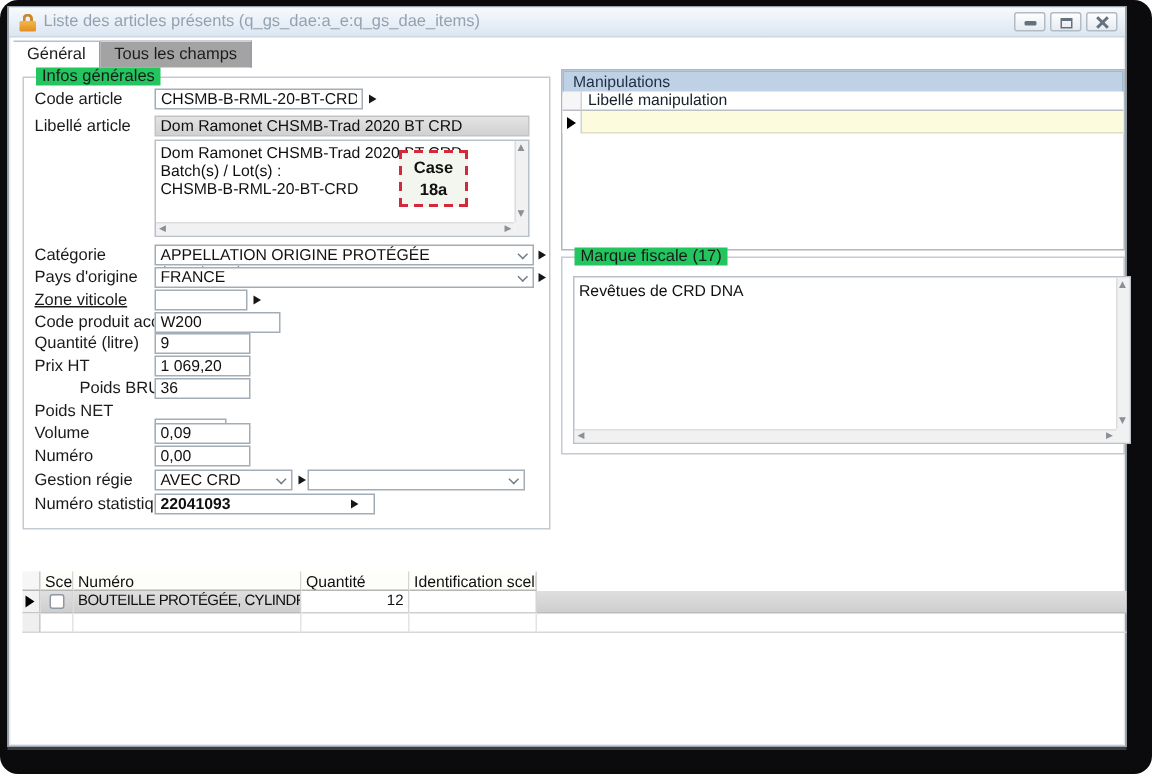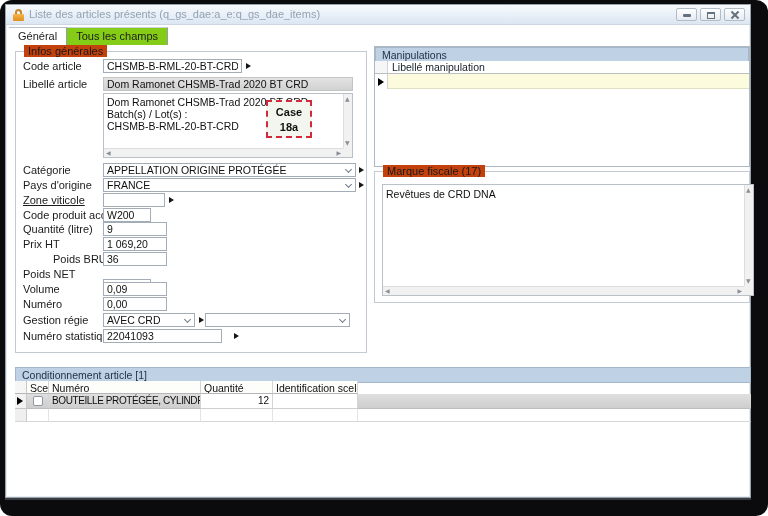--- a/index.html
+++ b/index.html
@@ -21,36 +21,36 @@
   .wbtn { width:21px; height:13px; border:1px solid #b2bcc7; border-radius:2px;
           background:linear-gradient(#fdfeff,#e7ebf0); position:relative; cursor:pointer; }
   .g-min { position:absolute; left:6px; top:5px; width:8px; height:3px; background:#64727f; border-radius:1px; }
   .g-max { position:absolute; left:6px; top:3px; width:8px; height:7px; border:1px solid #64727f; border-top-width:2px; }
   .g-x { position:absolute; left:6px; top:2px; width:8px; height:8px; }
   .g-x::before,.g-x::after { content:""; position:absolute; left:3px; top:-1px; width:2px; height:10px; background:#64727f; }
   .g-x::before { transform:rotate(45deg); } .g-x::after { transform:rotate(-45deg); }
   
   .tabstrip { position:absolute; left:3px; top:22px; height:18px; display:flex; }
   .tab { font-size:11px; color:#1c1c1c; padding:2px 9px 0 9px; border-right:1px solid #929ea9;
-         border-top:1px solid #c9d2da; background:#84cc16; cursor:pointer; white-space:nowrap; }
+         border-top:1px solid #c9d2da; background:#a3a3a3; cursor:pointer; white-space:nowrap; }
   .tab.active { font-weight:normal; background:#fff; border-top:1px solid #b7c1cb; }
   
   .lbl { position:absolute; left:17px; font-size:11px; color:#1a1a1a; line-height:13px; white-space:nowrap; }
   .inp { position:absolute; height:14px; background:#fff; border:1px solid #a3adb7; font-size:10.5px;
          color:#101010; padding:0 3px; font-family:inherit; outline:none; }
   .ro  { position:absolute; height:14px; background:linear-gradient(#e3e3e3,#d1d1d1); border:1px solid #c4c4c4;
          font-size:10.5px; color:#101010; padding:0 3px; line-height:12px; }
   .combo { position:absolute; height:14px; background:#fff; border:1px solid #a3adb7; font-size:10.5px;
            color:#101010; padding:0 14px 0 3px; line-height:12px; cursor:pointer; }
   .chev { position:absolute; right:4px; top:3px; width:5px; height:5px;
           border-right:1px solid #6f7c88; border-bottom:1px solid #6f7c88; transform:rotate(45deg); }
   .ar { position:absolute; width:0; height:0; border-top:3px solid transparent; border-bottom:3px solid transparent;
         border-left:5px solid #161616; cursor:pointer; }
   .group { position:absolute; border:1px solid #c3cad1; }
-  .group > .gtitle { position:absolute; left:8px; top:-7px; background:#c2410c; padding:0 4px; font-size:11px; color:#1a1a1a; white-space:nowrap;text-align:right; }
+  .group > .gtitle { position:absolute; left:8px; top:-7px; background:#22c55e; padding:0 4px; font-size:11px; color:#1a1a1a; white-space:nowrap;text-align:right; }
   .band { background:#bed1e5; border:1px solid #a5b7cb; color:#1e2f43; font-size:10.5px; line-height:12px; padding:1px 0 1px 6px; }
   
   .tarea { position:absolute; background:#fff; border:1px solid #b9c0c7; overflow:hidden; }
   .tline { font-size:10.5px; color:#101010; line-height:12px; padding:0 3px; white-space:nowrap; }
   .tline:first-child { padding-top:2px; }
   .vsb { position:absolute; right:0; top:0; bottom:9px; width:9px; background:#f1f1f1; border-left:1px solid #dddddd; }
   .hsb { position:absolute; left:0; right:9px; bottom:0; height:9px; background:#f1f1f1; border-top:1px solid #dddddd; }
   .sbcorner { position:absolute; right:0; bottom:0; width:9px; height:9px; background:#f1f1f1; }
   .sar { position:absolute; font-family:"DejaVu Sans",sans-serif; font-size:6px; color:#8a9098; line-height:6px; cursor:pointer; }
   .vsb .up { left:1px; top:2px; } .vsb .dn { left:1px; bottom:2px; }
@@ -140,21 +140,21 @@
 
     <div class="lbl" style="top:174px;">Pays d'origine</div>
     <div class="combo" style="left:97px;top:173px;width:253px;"><span>FRANCE</span><span class="chev"></span></div>
     <span class="ar" style="left:353px;top:177px;"></span>
 
     <div class="lbl" style="top:189px;text-decoration:underline;">Zone viticole</div>
     <input class="inp" style="left: 97px; top: 188px; width: 62px;" value="">
     <span class="ar" style="left:163px;top:192px;"></span>
 
     <div class="lbl" style="top:204px;">Code produit accise</div>
-    <input class="inp" style="left: 97px; top: 203px; width: 48px;" value="W200">
+    <input class="inp" style="left: 97px; top: 203px; width: 84px;" value="W200">
 
     <div class="lbl" style="top:218px;">Quantité (litre)</div>
     <input class="inp" style="left: 97px; top: 217px; width: 64px;" value="9">
 
     <div class="lbl" style="top:233px;">Prix HT</div>
     <input class="inp" style="left: 97px; top: 232px; width: 64px;" value="1 069,20">
 
     <div class="lbl" style="top:248px;padding-left:30px;">Poids BRUT</div>
     <input class="inp" style="left: 97px; top: 247px; width: 64px;" value="36">
 
@@ -166,21 +166,21 @@
 
     <div class="lbl" style="top:293px;">Numéro</div>
     <input class="inp" style="left: 97px; top: 292px; width: 64px;" value="0,00">
 
     <div class="lbl" style="top:309px;">Gestion régie</div>
     <div class="combo" style="left:97px;top:308px;width:92px;"><span>AVEC CRD</span><span class="chev"></span></div>
     <span class="ar" style="left:193px;top:312px;"></span>
     <div class="combo" style="left:199px;top:308px;width:145px;"><span></span><span class="chev"></span></div>
 
     <div class="lbl" style="top:325px;">Numéro statistique</div>
-    <input class="inp" style="left: 97px; top: 324px; width: 119px;" value="22041093">
+    <input class="inp" style="left: 97px; top: 324px; width: 147px; font-weight: bold;" value="22041093">
     <span class="ar" style="left:228px;top:328px;"></span>
 
     <div class="panel" style="left:368px;top:41px;width:376px;height:121px;">
       <div class="band">Manipulations</div>
       <div class="trow" style="top:14px;height:13px;">
         <div class="tmark" style="border-bottom:1px solid #b9bfc5;"></div>
         <div class="hcell">Libellé manipulation</div>
       </div>
       <div class="trow" style="top:27px;height:15px;">
         <div class="tmark" style="background:#fff;">
@@ -199,21 +199,20 @@
             <span class="sar dn">▼</span>
           </div>
         <div class="hsb">
             <span class="sar lf">◀</span>
             <span class="sar rt">▶</span>
           </div>
         <div class="sbcorner"></div>
       </div>
     </div>
 
-    <div class="band" style="position:absolute;left:9px;top:362px;width:736px;">Conditionnement article [1]</div>
 
     <div class="ctable chead" style="left:9px;top:376px;width:736px;height:13px;">
       <div class="ccell cm" style="background:#f6f6f6;border-bottom:1px solid #b6b6b6;"></div>
       <div class="ccell" style="width:22px;">Scel</div>
       <div class="ccell" style="width:152px;">Numéro</div>
       <div class="ccell" style="width:72px;">Quantité</div>
       <div class="ccell" style="width:85px;">Identification scellés</div>
     </div>
 
     <div class="ctable" style="left:9px;top:389px;width:736px;height:15px;">

